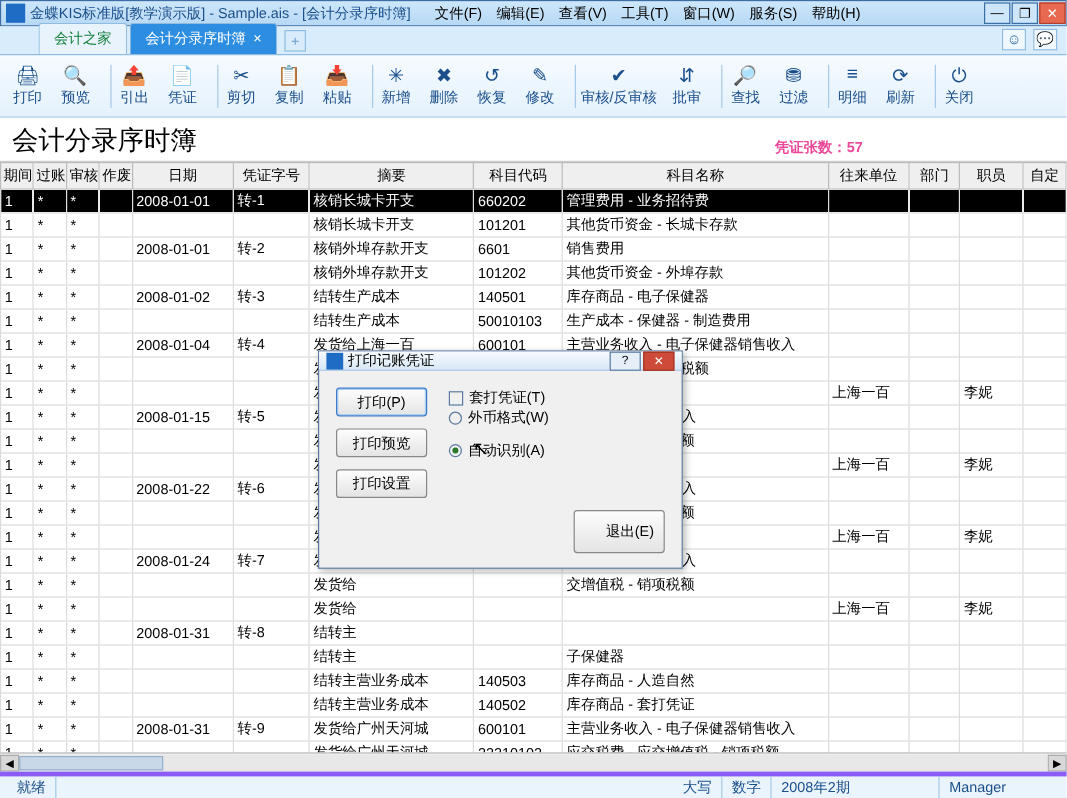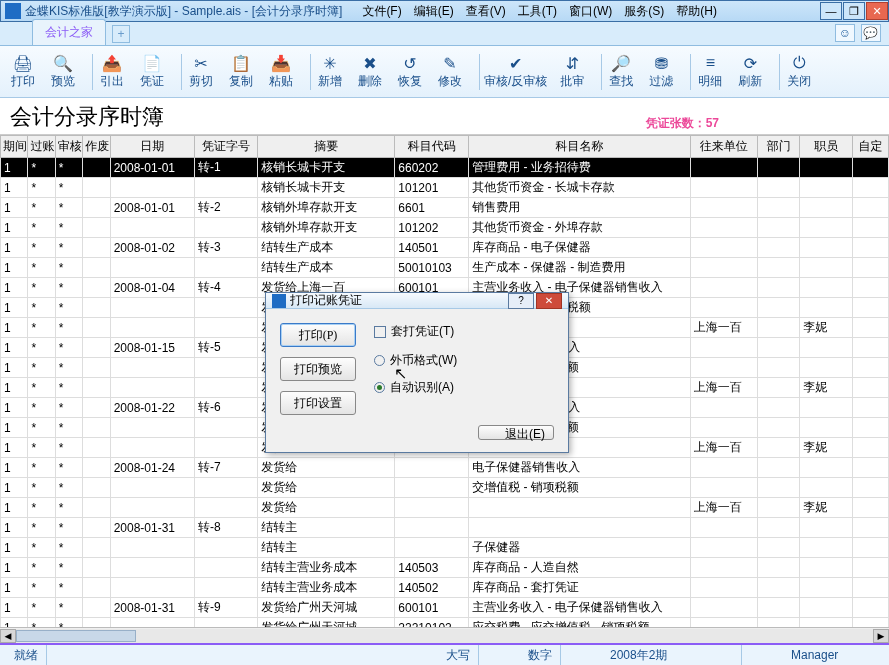--- a/index.html
+++ b/index.html
@@ -10,21 +10,21 @@
 .titlebar .icon { width: 16px; height: 16px; margin: 0 4px; background: #1e6cc4; }
 .titlebar .title { color: #1a4f8a; }
 .titlebar .menus { display: flex; margin-left: 14px; gap: 0; text-align: right; }
 .titlebar .menus span { padding: 2px 6px; color: #000; cursor: default; }
 .titlebar .winbtns { margin-left: auto; display: flex; }
 .titlebar .winbtns div { width: 22px; height: 18px; border: 1px solid #3a6ea5; background: #cde6fa; display: flex; align-items: center; justify-content: center; font-size: 11px; margin-left: 1px;}
 .titlebar .winbtns .close { background: #e86850; color: #fff; border-color: #b04030; }
 
 
 .tabstrip { height: 24px; background: #d8ecfb; border-bottom: 1px solid #8fbce0; display: flex; align-items: flex-end; padding-left: 32px; position: relative; }
-.tabstrip .tab { padding: 4px 12px; border: 1px solid #8fbce0; border-bottom: none; border-radius: 3px 3px 0 0; background: #e8f3fc; color: #8b5cf6; margin-right: 2px; }
+.tabstrip .tab { padding: 4px 12px; border: 1px solid #8fbce0; border-bottom: none; border-radius: 3px 3px 0 0; background: #e8f3fc; color: #15803d; margin-right: 2px; }
 .tabstrip .tab.active { background: #2d8de0; color: #fff; }
 .tabstrip .tab.active .close { color: #fff; margin-left: 6px; }
 .tabstrip .plus { width: 18px; height: 18px; border: 1px solid #8fbce0; display: flex; align-items: center; justify-content: center; color: #6a9ccc; margin-bottom: 2px; margin-left: 4px; }
 .tabstrip .righticons { position: absolute; right: 8px; top: 2px; display: flex; gap: 6px; }
 .tabstrip .righticons div { width: 20px; height: 18px; border: 1px solid #8fbce0; display: flex; align-items: center; justify-content: center; color: #1a5a9c; background: #f0f8ff; }
 
 
 .toolbar { height: 52px; background: linear-gradient(#f6fbff, #e4f1fc); border-bottom: 1px solid #a7c9e6; display: flex; align-items: center; padding: 0 8px; }
 .toolbtn { display: flex; flex-direction: column; align-items: center; justify-content: center; margin-right: 10px; color: #1a4f8a; min-width: 30px; }
 .toolbtn .tico { width: 20px; height: 20px; display: flex; align-items: center; justify-content: center; font-size: 16px; }
@@ -41,43 +41,43 @@
 .grid th { background: #efefef; border: 1px solid #bbb; font-weight: normal; padding: 2px 2px; white-space: nowrap; overflow: hidden; }
 .grid td { border: 1px solid #ddd; padding: 1px 3px; white-space: nowrap; overflow: hidden; height: 17px; }
 .grid tr.hl td { background: #000; color: #fff; }
 
 .hscroll { position: absolute; left: 0; right: 0; bottom: 22px; height: 16px; background: #efefef; border-top: 1px solid #bbb; display: flex; align-items: center; }
 .hscroll .arrow { width: 16px; height: 14px; background: #d8d8d8; border: 1px solid #aaa; display: flex; align-items: center; justify-content: center; font-size: 9px; }
 .hscroll .track { flex: 1; height: 14px; background: #e8e8e8; position: relative; }
 .hscroll .thumb { position: absolute; left: 0; width: 120px; height: 12px; top: 1px; background: #c8d8e8; border: 1px solid #98b0c8; }
 
 
-.statusbar { position: absolute; left: 0; right: 0; bottom: 0; height: 22px; background: #eaf4fd; border-top: 2px solid #8b5cf6; display: flex; align-items: center; padding: 0 6px; color: #1a4f8a; gap: 41px; }
+.statusbar { position: absolute; left: 0; right: 0; bottom: 0; height: 22px; background: #eaf4fd; border-top: 4px solid #8b5cf6; display: flex; align-items: center; padding: 0 6px; color: #1a4f8a; }
 .statusbar .cell { border-right: 1px solid #a7c9e6; padding: 0 8px; height: 100%; display: flex; align-items: center; }
 .statusbar .spacer { flex: 1; }
 
 
 .dialog { position: absolute; left: 265px; top: 292px; width: 304px; background: #f0f0f0; border: 1px solid #5a7aa0; box-shadow: 2px 2px 6px rgba(0,0,0,.3); }
 .dialog .dlg-title { height: 16px; background: linear-gradient(#f6fafe,#d8e8f6); display: flex; align-items: center; padding: 0 6px; color: #000; border-bottom: 1px solid #a7c9e6; }
 .dialog .dlg-title .ico { width: 14px; height: 14px; background: #1e6cc4; margin-right: 4px; }
 .dialog .dlg-title .wins { margin-left: auto; display: flex; gap: 2px; }
 .dialog .dlg-title .wins div { width: 26px; height: 16px; border: 1px solid #5a7aa0; background: #e6eef8; display: flex; align-items: center; justify-content: center; font-size: 10px; }
 .dialog .dlg-title .wins .x { background: #ce4b3a; color: #fff; border-color: #a03424; }
 .dialog .body { padding: 14px 14px 10px; display: flex; }
 .dialog .btncol { display: flex; flex-direction: column; gap: 10px; margin-right: 18px; }
 .dialog .btncol button { width: 76px; height: 24px; background: linear-gradient(#fdfdfd,#e4e4e4); border: 1px solid #888; border-radius: 3px; }
-.dialog .btncol button.focus { border: 1px solid #3a7ac8; box-shadow: 0 0 0 1px #a8d0f4 inset; font-family: Liberation Serif, serif; }
+.dialog .btncol button.focus { border: 1px solid #3a7ac8; box-shadow: 0 0 0 1px #a8d0f4 inset; }
 .dialog .opts { flex: 1; }
-.dialog .opts .chk { display: flex; align-items: center; margin-bottom: 12px; }
+.dialog .opts .chk { display: flex; align-items: center; }
 .dialog .opts .chk .box { width: 12px; height: 12px; border: 1px solid #5a7aa0; margin-right: 5px; }
 .dialog .opts .radio { display: flex; align-items: center; margin-bottom: 10px; }
 .dialog .opts .radio .r { width: 11px; height: 11px; border: 1px solid #5a7aa0; border-radius: 50%; margin-right: 5px; position: relative; }
 .dialog .opts .radio .r.sel::after { content:''; position:absolute; left: 2px; top: 2px; width: 5px; height: 5px; background: #2b7a2b; border-radius: 50%; }
 .dialog .footer { display: flex; justify-content: flex-end; padding: 0 14px 12px; }
-.dialog .footer button { width: 76px; height: 15px; background: linear-gradient(#fdfdfd,#e4e4e4); border: 1px solid #888; border-radius: 3px; padding-left: 18px; }
+.dialog .footer button { width: 76px; height: 36px; background: linear-gradient(#fdfdfd,#e4e4e4); border: 1px solid #888; border-radius: 3px; padding-left: 18px; }
 
 .cursor { position: absolute; left: 394px; top: 364px; font-size: 16px; pointer-events: none; }
 </style>
 </head>
 <body>
 
 <div class="titlebar">
   <div class="icon"></div>
   <span class="title">金蝶KIS标准版[教学演示版] - Sample.ais - [会计分录序时簿]</span>
   <div class="menus">
@@ -91,20 +91,21 @@
     </div>
   <div class="winbtns">
     <div>—</div>
     <div>❐</div>
     <div class="close">✕</div>
   </div>
 </div>
 
 <div class="tabstrip">
   <div class="tab"><span>会计之家</span></div>
+  <div class="tab active"><span>会计分录序时簿</span><span class="close">×</span></div>
   <div class="plus">
       <span>+</span>
     </div>
   <div class="righticons">
     <div>☺</div>
     <div>💬</div>
   </div>
 </div>
 
 <div class="toolbar">

